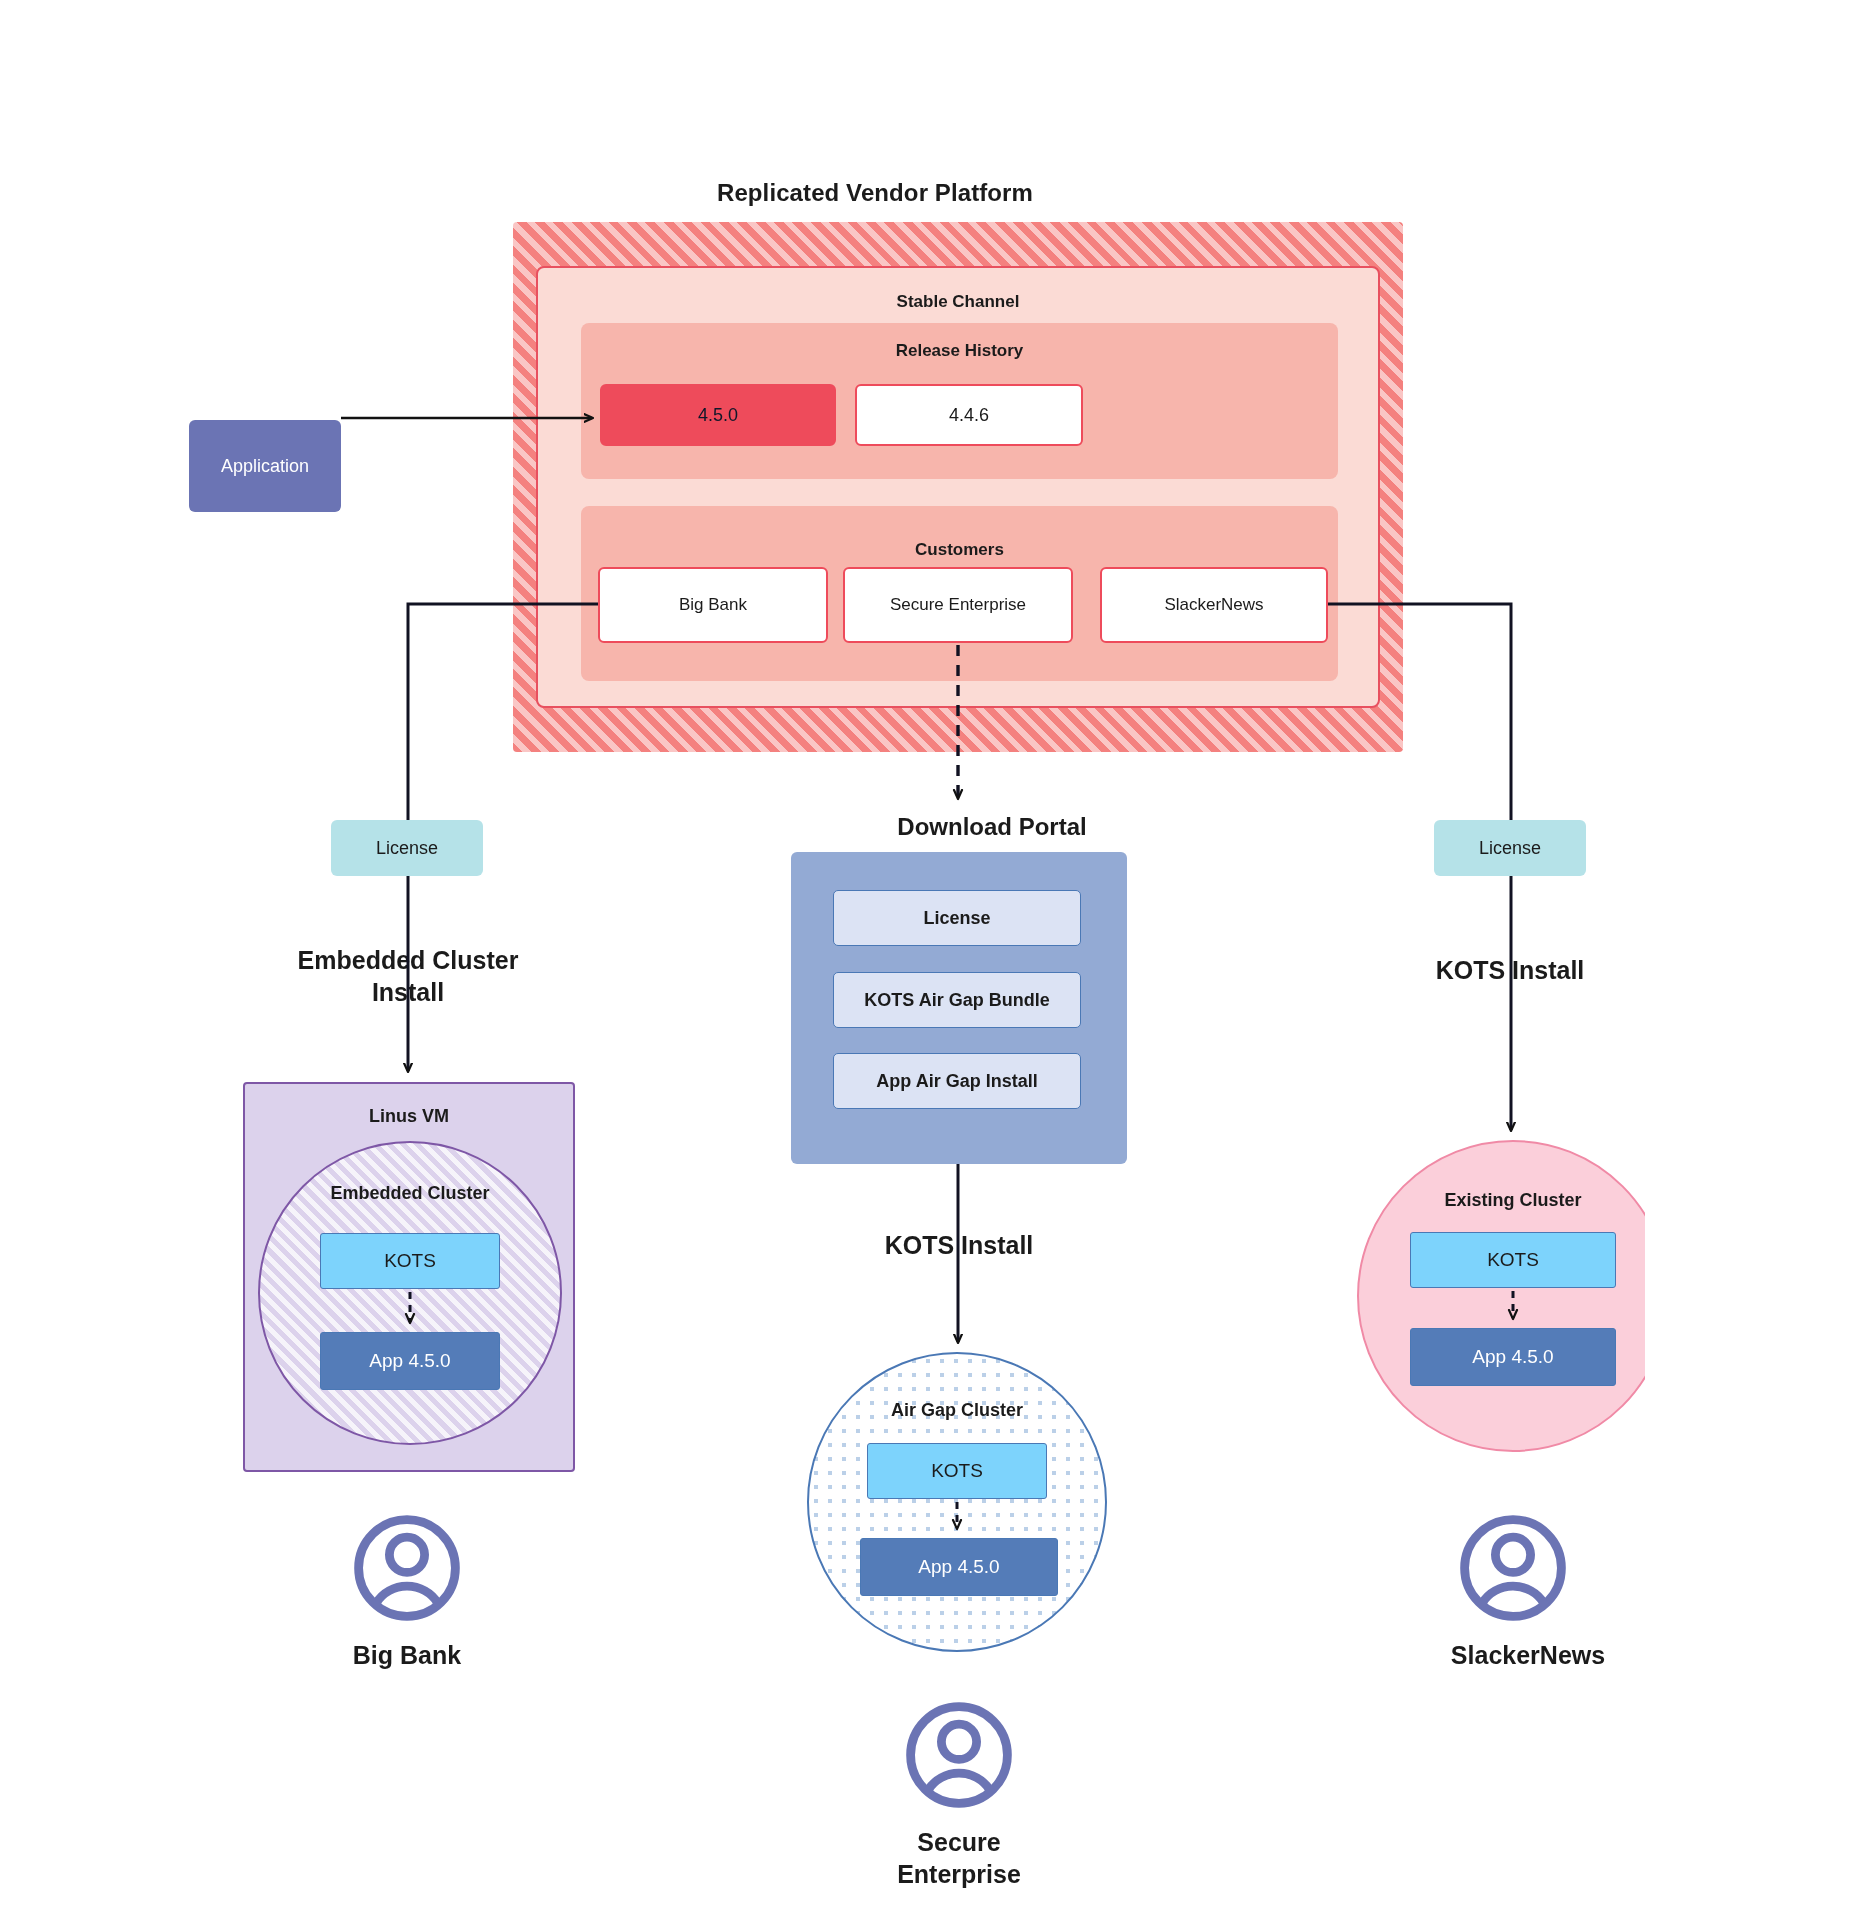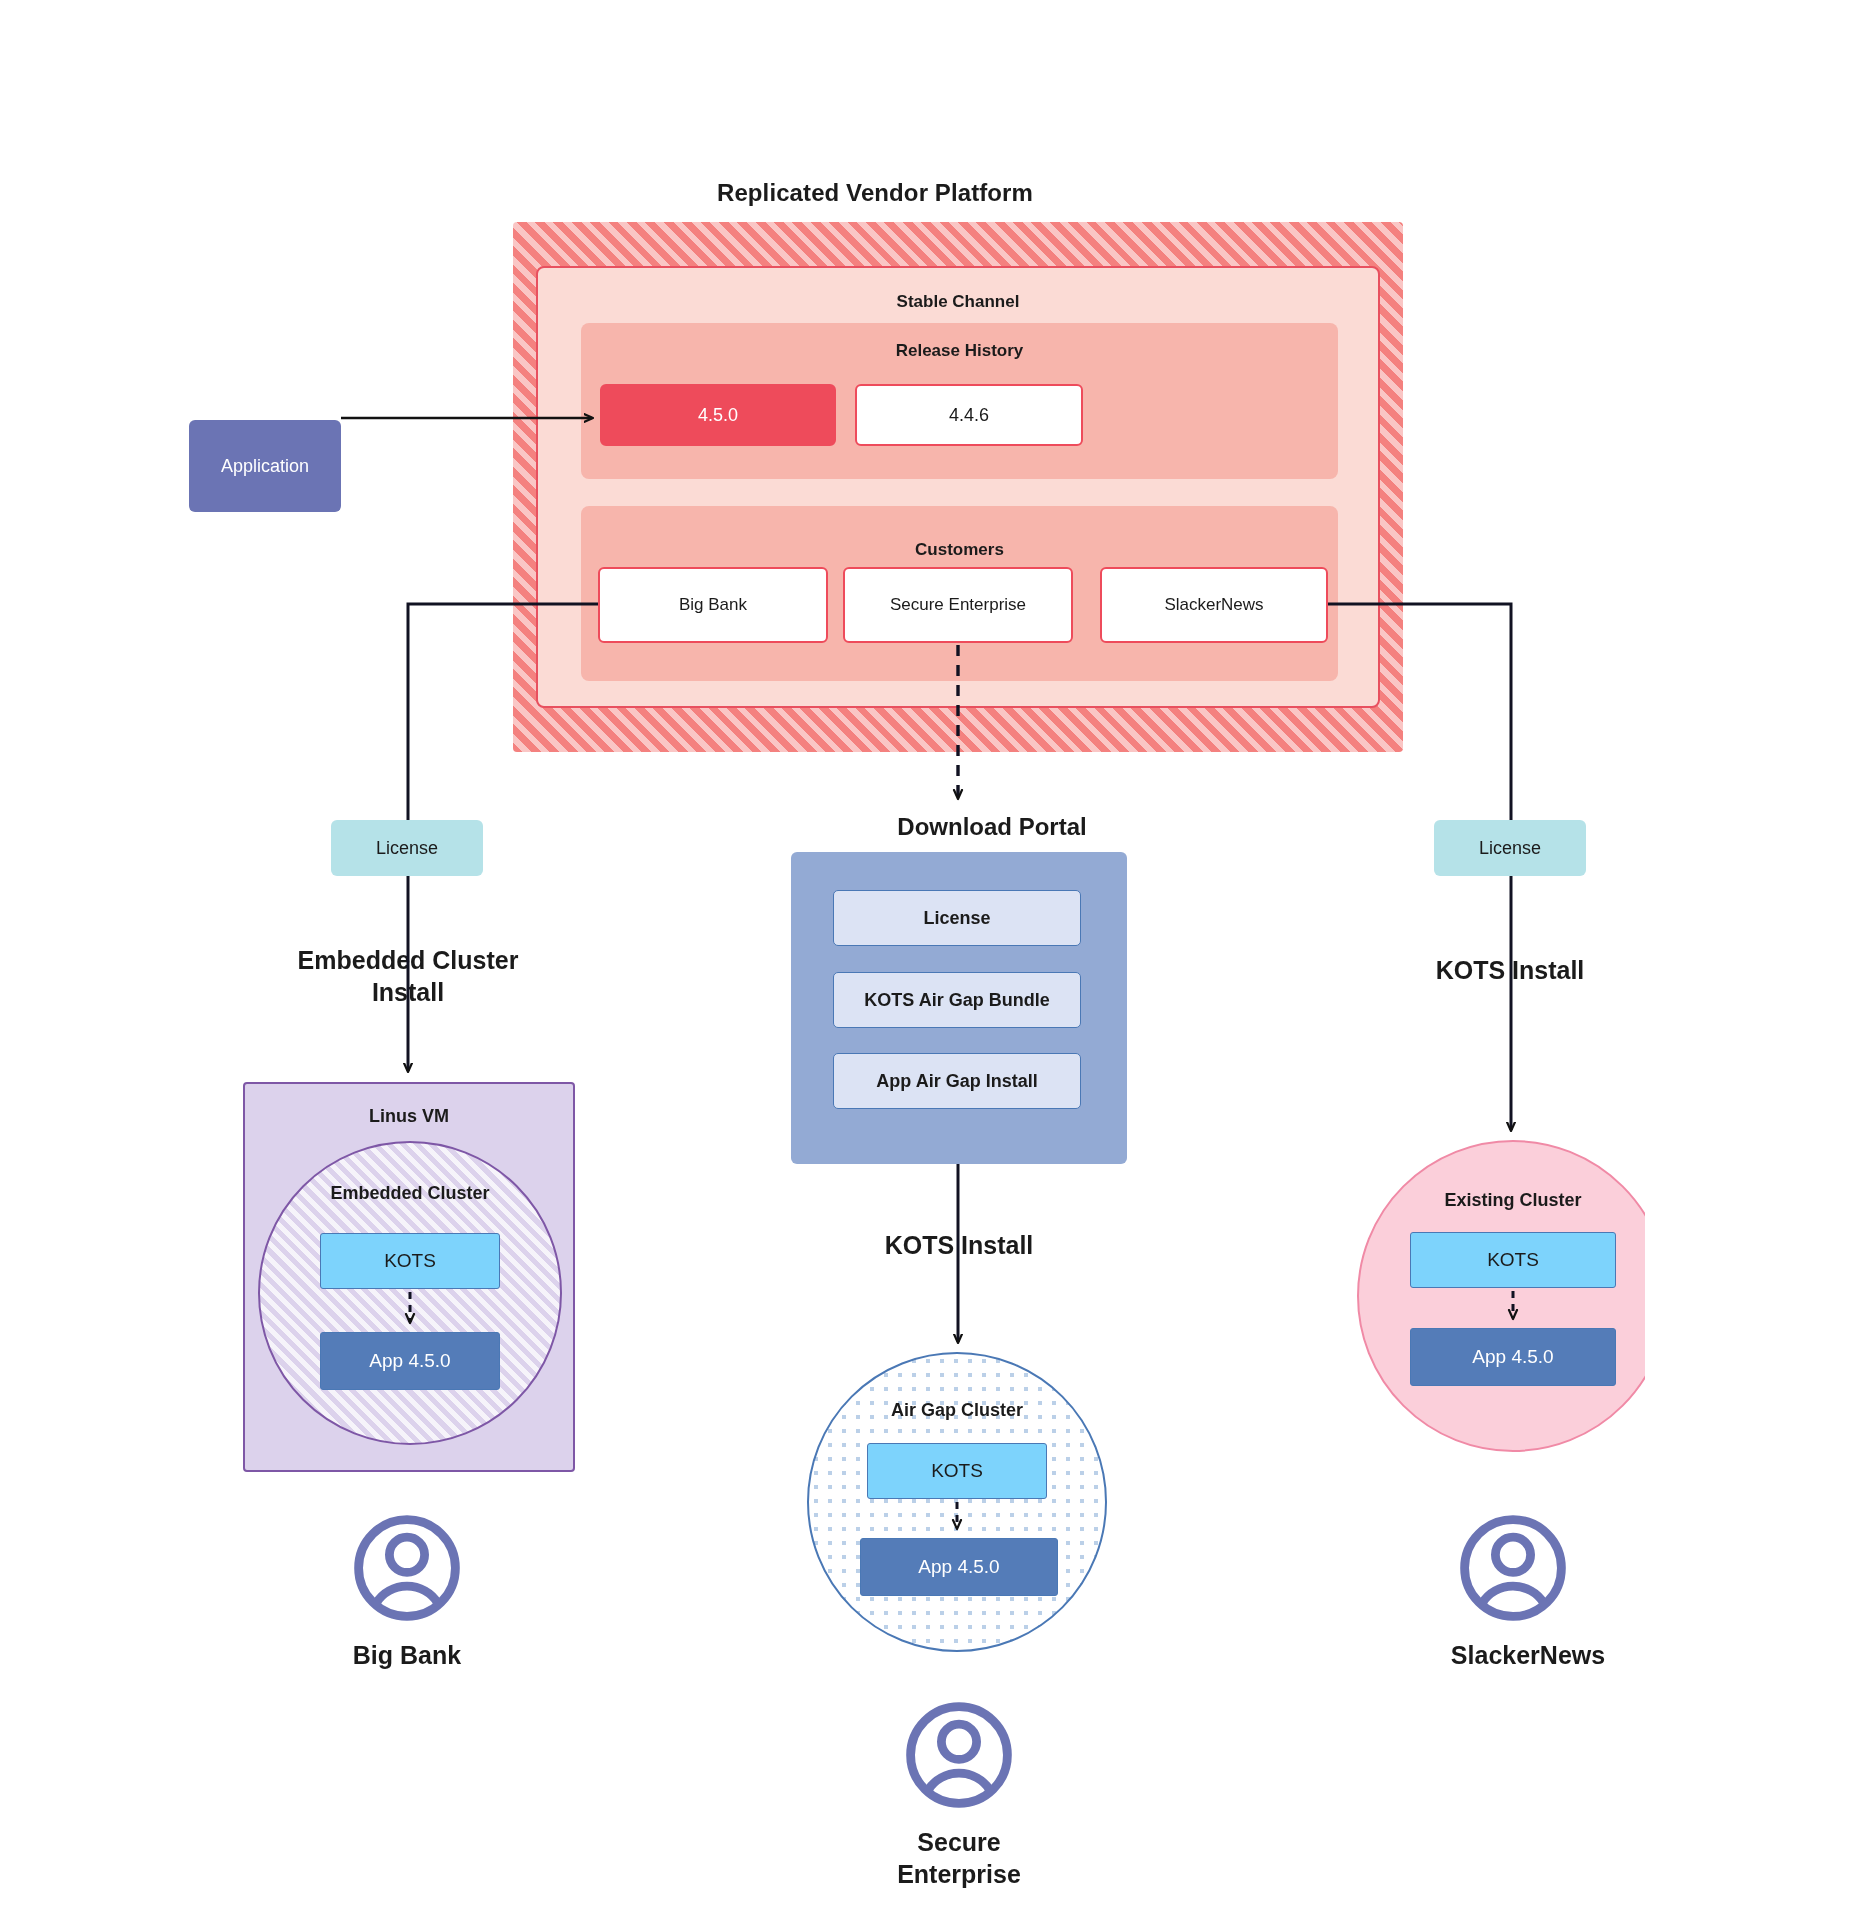--- a/index.html
+++ b/index.html
@@ -68,21 +68,21 @@
   .panel-title{
     font-size:17px;font-weight:600;color:#1b1b1b;
     text-align:center;
   }
 
   .rel-box{
     border-radius:6px;box-sizing:border-box;
     font-size:18px;
   }
   .rel-current{
-    background:#EE4B5B;border:2px solid #EE4B5B;color:#ffffff;
+    background:#EE4B5B;border:2px solid #EE4B5B;color:#0f172a;
   }
   .rel-old{
     background:#ffffff;border:2px solid #EE4B5B;color:#1b1b1b;
   }
   .cust-box{
     background:#ffffff;border:2px solid #EE4B5B;border-radius:6px;
     box-sizing:border-box;font-size:17px;color:#1b1b1b;line-height:1.3;
   }
 
   

